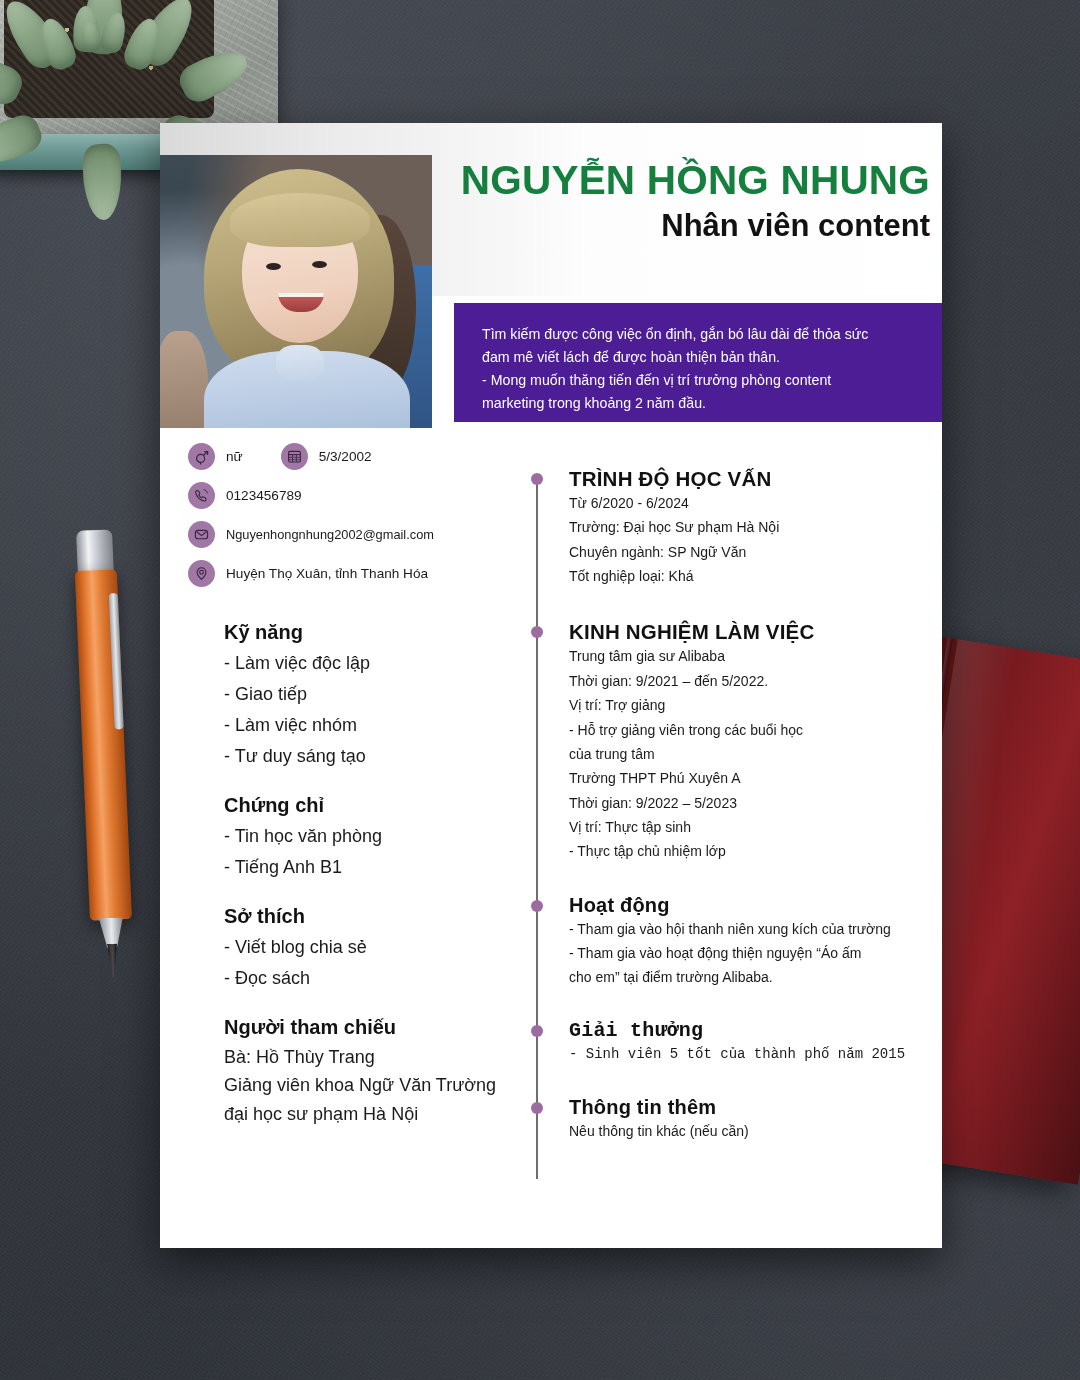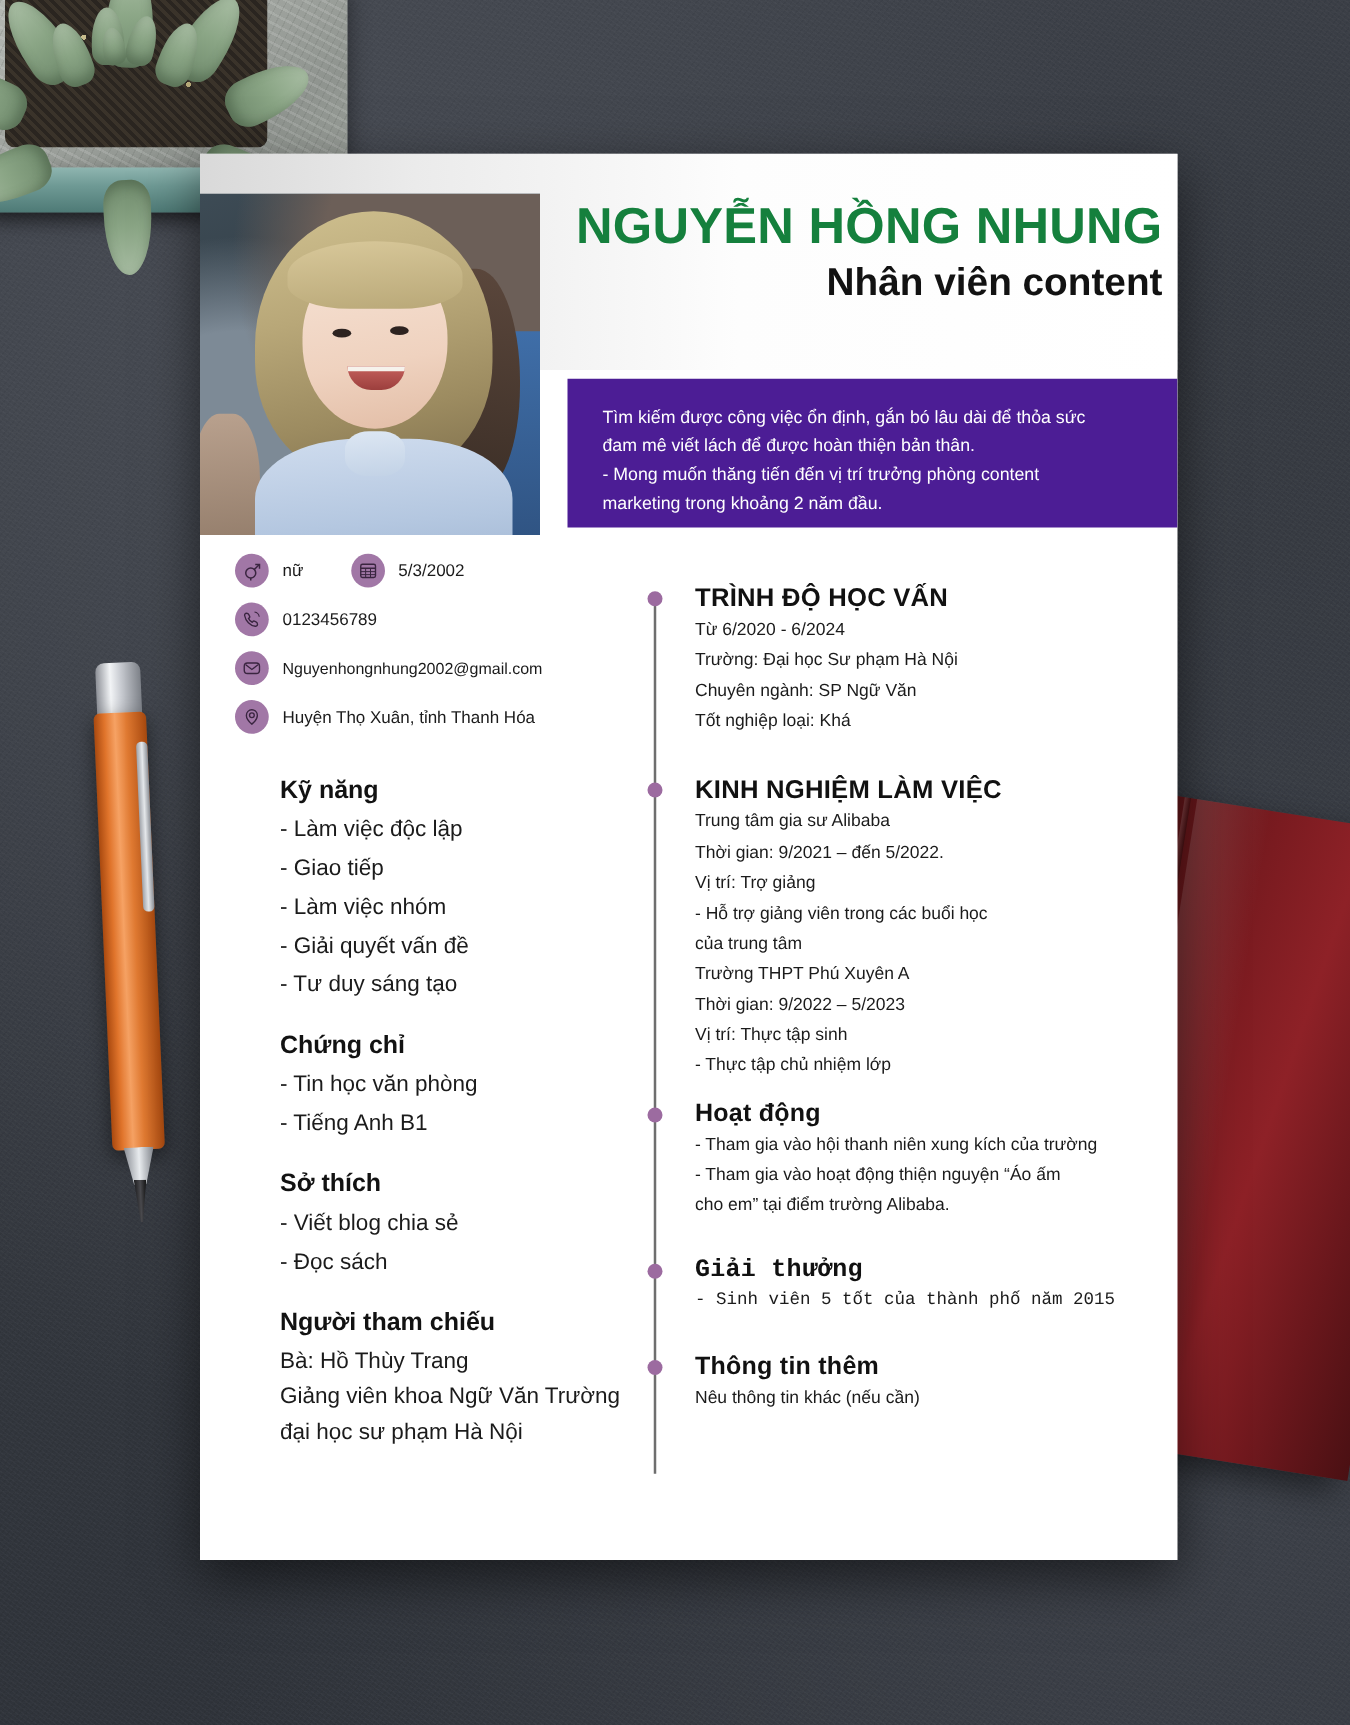--- a/index.html
+++ b/index.html
@@ -174,21 +174,21 @@
   .ctext{margin-left:11px;font-size:13.6px;color:#1b1b1b;white-space:nowrap;}
   .ctext.sm{font-size:12.8px;}
 
   .lsec{margin-top:22px;}
   .lsec.first{margin-top:34px;}
   .lhead{font-size:20px;font-weight:bold;color:#121212;margin:0 0 4px 36px;}
   .litem{font-size:18px;color:#1b1b1b;line-height:1.72;margin-left:36px;white-space:nowrap;}
   .litem.tight{line-height:1.6;}
 
   
-  #right-col{position:absolute;left:358px;top:344px;width:410px;}
+  #right-col{position:absolute;left:371px;top:344px;width:410px;}
   #tl-line{position:absolute;left:5px;top:12px;width:1.6px;height:700px;background:#6e6e6e;}
   .tsec{position:relative;padding-left:38px;}
   .tdot{
     position:absolute;left:0;top:6px;width:12px;height:12px;border-radius:50%;background:#9c6ba0;
   }
   .thead{font-size:20px;font-weight:bold;color:#111;letter-spacing:.2px;}
   .thead.caps{font-size:20.5px;}
   .tline{font-size:14px;color:#1b1b1b;line-height:1.74;white-space:nowrap;}
 </style>
 </head>
@@ -318,21 +318,20 @@
         </svg>
       </span>
       <span class="ctext">Huyện Thọ Xuân, tỉnh Thanh Hóa</span>
     </div>
 
     <div class="lsec first">
       <div class="lhead">Kỹ năng</div>
       <div class="litem">- Làm việc độc lập</div>
       <div class="litem">- Giao tiếp</div>
       <div class="litem">- Làm việc nhóm</div>
-      <div class="litem">- Giải quyết vấn đề</div>
       <div class="litem">- Tư duy sáng tạo</div>
     </div>
 
     <div class="lsec">
       <div class="lhead">Chứng chỉ</div>
       <div class="litem">- Tin học văn phòng</div>
       <div class="litem">- Tiếng Anh B1</div>
     </div>
 
     <div class="lsec">
@@ -368,21 +367,21 @@
       <div class="tline">Thời gian: 9/2021 – đến 5/2022.</div>
       <div class="tline">Vị trí: Trợ giảng</div>
       <div class="tline">- Hỗ trợ giảng viên trong các buổi học</div>
       <div class="tline">của trung tâm</div>
       <div class="tline">Trường THPT Phú Xuyên A</div>
       <div class="tline">Thời gian: 9/2022 – 5/2023</div>
       <div class="tline">Vị trí: Thực tập sinh</div>
       <div class="tline">- Thực tập chủ nhiệm lớp</div>
     </div>
 
-    <div class="tsec" style="margin-top:16px;">
+    <div class="tsec" style="margin-top:30px;">
       <span class="tdot"></span>
       <div class="thead">Hoạt động</div>
       <div class="tline">- Tham gia vào hội thanh niên xung kích của trường</div>
       <div class="tline">- Tham gia vào hoạt động thiện nguyện “Áo ấm</div>
       <div class="tline">cho em” tại điểm trường Alibaba.</div>
     </div>
 
     <div class="tsec" style="margin-top:29px;font-family:Liberation Mono, monospace;">
       <span class="tdot"></span>
       <div class="thead">Giải thưởng</div>

